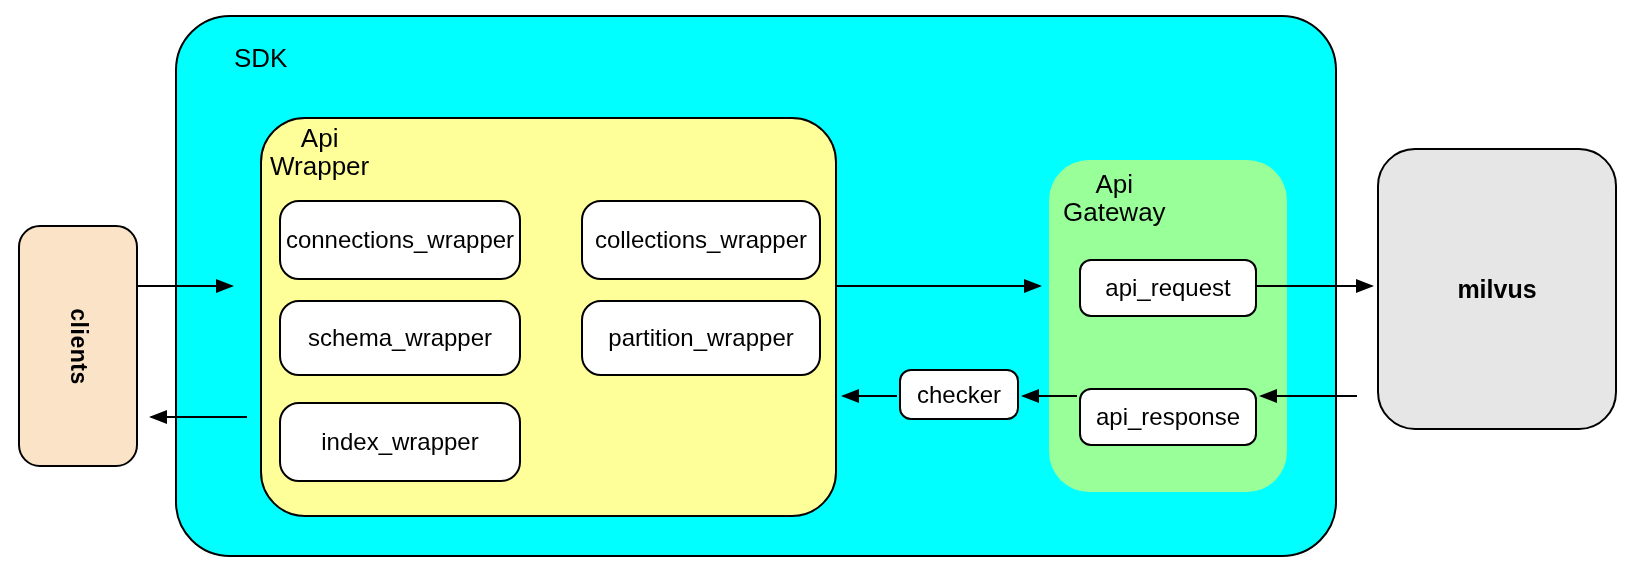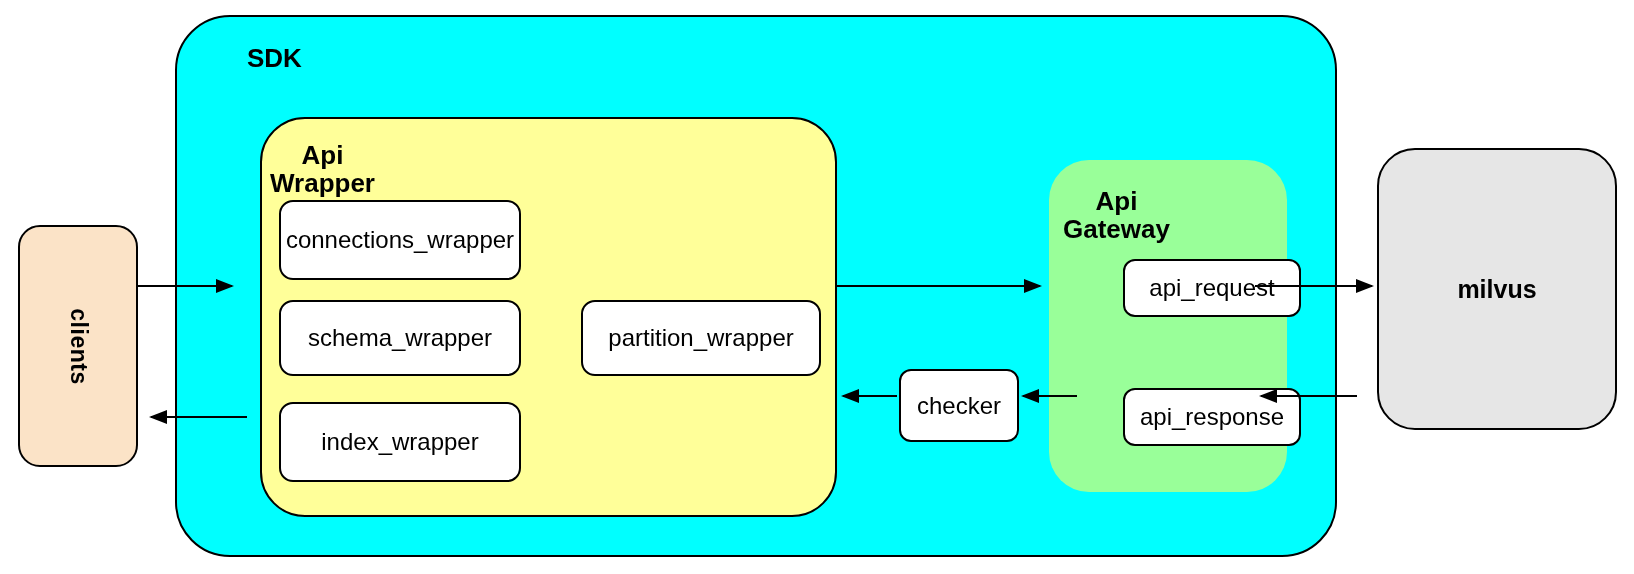--- a/index.html
+++ b/index.html
@@ -10,41 +10,41 @@
   .node{position:absolute;box-sizing:border-box;}
   .bordered{border:2px solid #000;}
 
   
   .clients{left:18px;top:225px;width:120px;height:242px;background:#fbe3c7;
     border-radius:22px;display:flex;align-items:center;justify-content:center;}
   .vlabel{transform:rotate(90deg);font-weight:bold;font-size:23px;letter-spacing:.5px;white-space:nowrap;}
 
   
   .sdk{left:175px;top:15px;width:1162px;height:542px;background:#00ffff;border-radius:55px;}
-  .sdk-title{position:absolute;left:70px;top:26px;font-size:26px;font-weight:bold;}
+  .sdk-title{position:absolute;left:57px;top:26px;font-size:26px;font-weight:normal;}
 
   
   .wrapper{left:83px;top:100px;width:577px;height:400px;background:#ffff99;border-radius:45px;}
-  .block-title{position:absolute;font-size:26px;font-weight:bold;line-height:28px;text-align:center;margin-top:17px;}
+  .block-title{position:absolute;font-size:26px;font-weight:normal;line-height:28px;text-align:center;}
   .wrapper-title{left:8px;top:5px;}
   .wbox{position:absolute;box-sizing:border-box;border:2px solid #000;background:#ffffff;
-    border-radius:14px;display:flex;align-items:center;justify-content:center;font-size:24px;}
+    border-radius:20px;display:flex;align-items:center;justify-content:center;font-size:24px;}
   .r1{top:81px;height:80px}.r2{top:181px;height:76px}.r3{top:283px;height:80px}
   .c1{left:17px;width:242px}.c2{left:319px;width:240px}
 
   
-  .checker{left:722px;top:352px;width:120px;height:73px;background:#ffffff;border-radius:12px;
+  .checker{left:722px;top:352px;width:120px;height:51px;background:#ffffff;border-radius:12px;
     display:flex;align-items:center;justify-content:center;font-size:24px;}
 
   
   .gateway{left:872px;top:143px;width:238px;height:332px;background:#99ff99;border-radius:40px;}
   .gateway-title{left:14px;top:10px;}
   .gwbox{position:absolute;left:30px;width:178px;height:58px;box-sizing:border-box;
     border:2px solid #000;background:#ffffff;border-radius:12px;
-    display:flex;align-items:center;justify-content:center;font-size:24px;margin-left:44px;}
+    display:flex;align-items:center;justify-content:center;font-size:24px;}
   .gw1{top:99px}.gw2{top:228px}
 
   
   .milvus{left:1377px;top:148px;width:240px;height:282px;background:#e6e6e6;border-radius:38px;
     display:flex;align-items:center;justify-content:center;font-size:25px;font-weight:bold;}
 
   
   .arrows{position:absolute;left:0;top:0;width:1634px;height:574px;z-index:5;pointer-events:none;}
 </style>
 </head>
@@ -59,20 +59,23 @@
   <div class="node bordered sdk">
     <span class="sdk-title">SDK</span>
 
     <div class="node bordered wrapper">
       <div class="block-title wrapper-title">
         <span style="display:block">Api</span>
         <span style="display:block">Wrapper</span>
       </div>
       <div class="wbox r1 c1">
         <span>connections_wrapper</span>
+      </div>
+      <div class="wbox r1 c2">
+        <span>collections_wrapper</span>
       </div>
       <div class="wbox r2 c1">
         <span>schema_wrapper</span>
       </div>
       <div class="wbox r3 c1">
         <span>index_wrapper</span>
       </div>
       <div class="wbox r2 c2">
         <span>partition_wrapper</span>
       </div>

